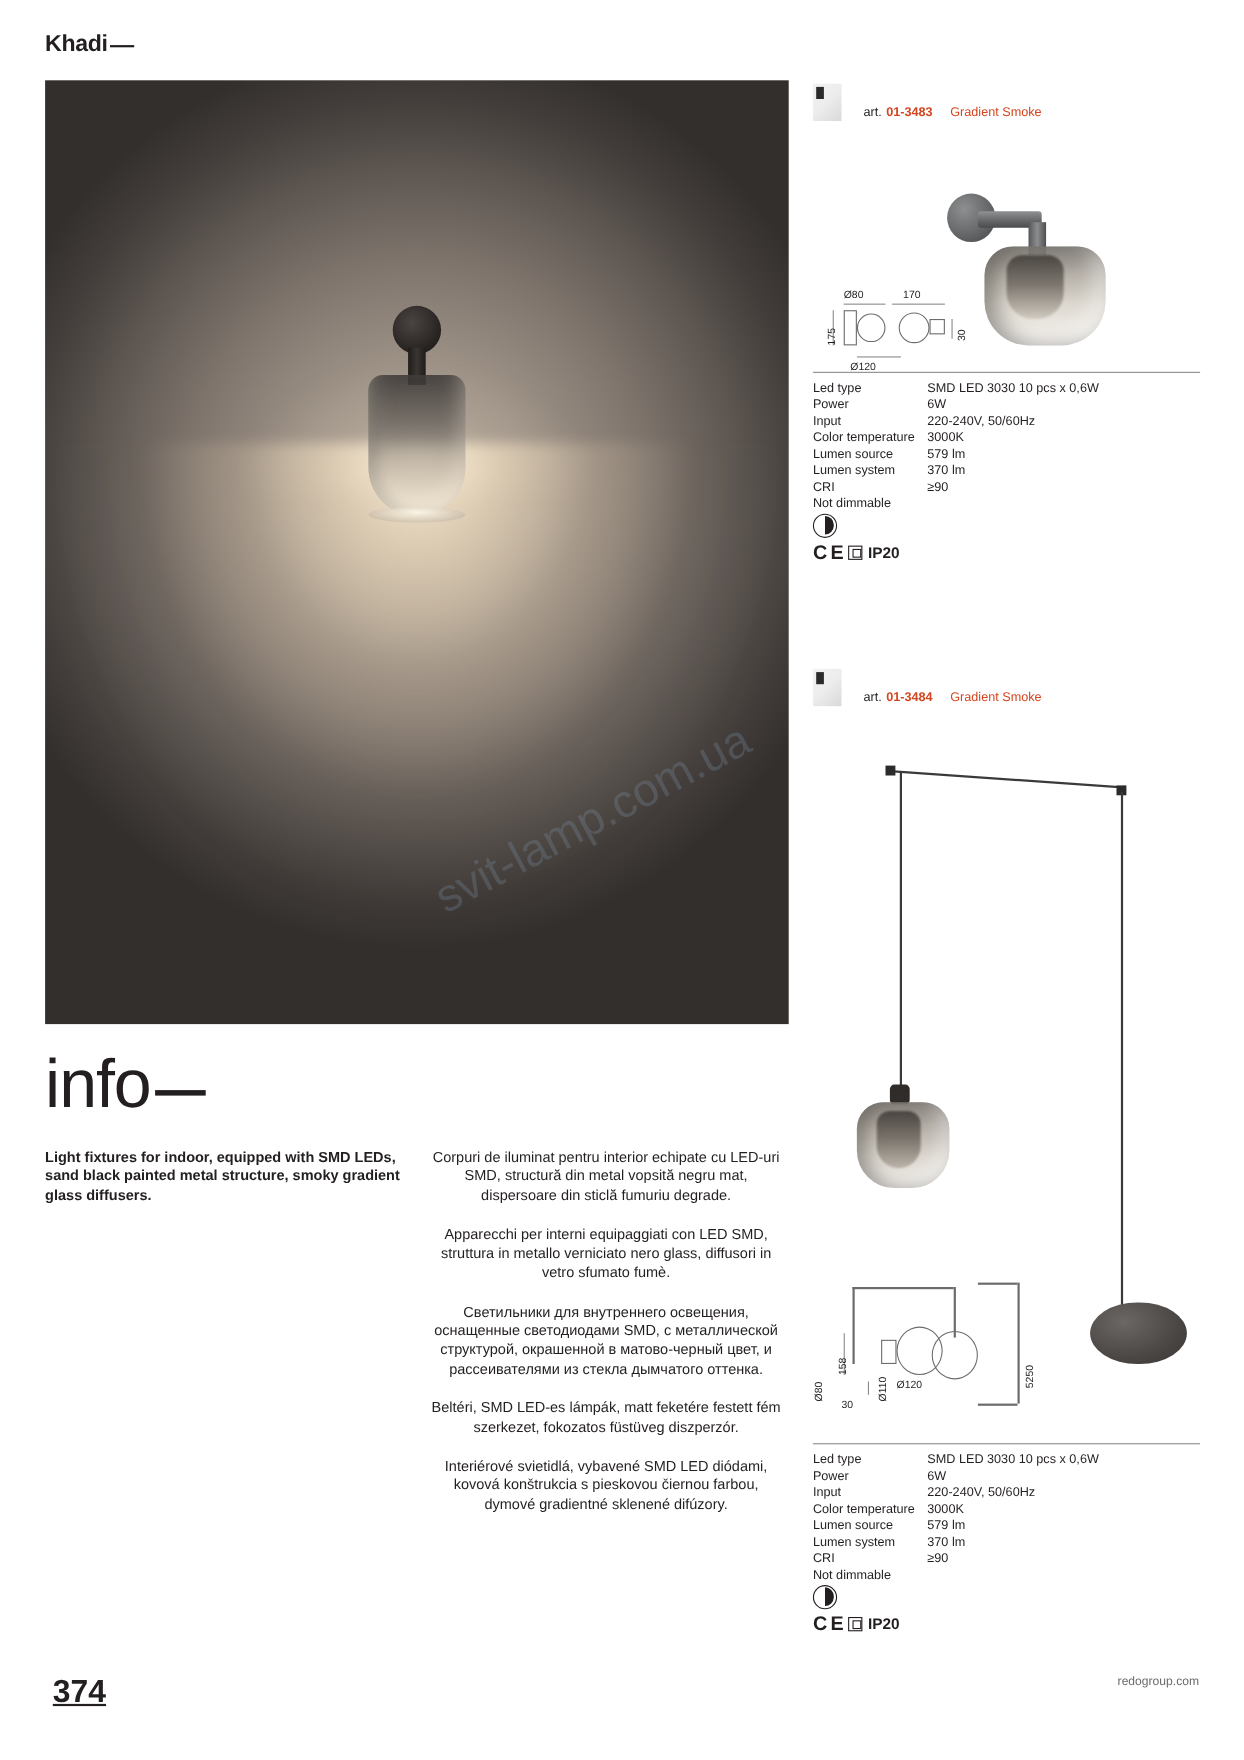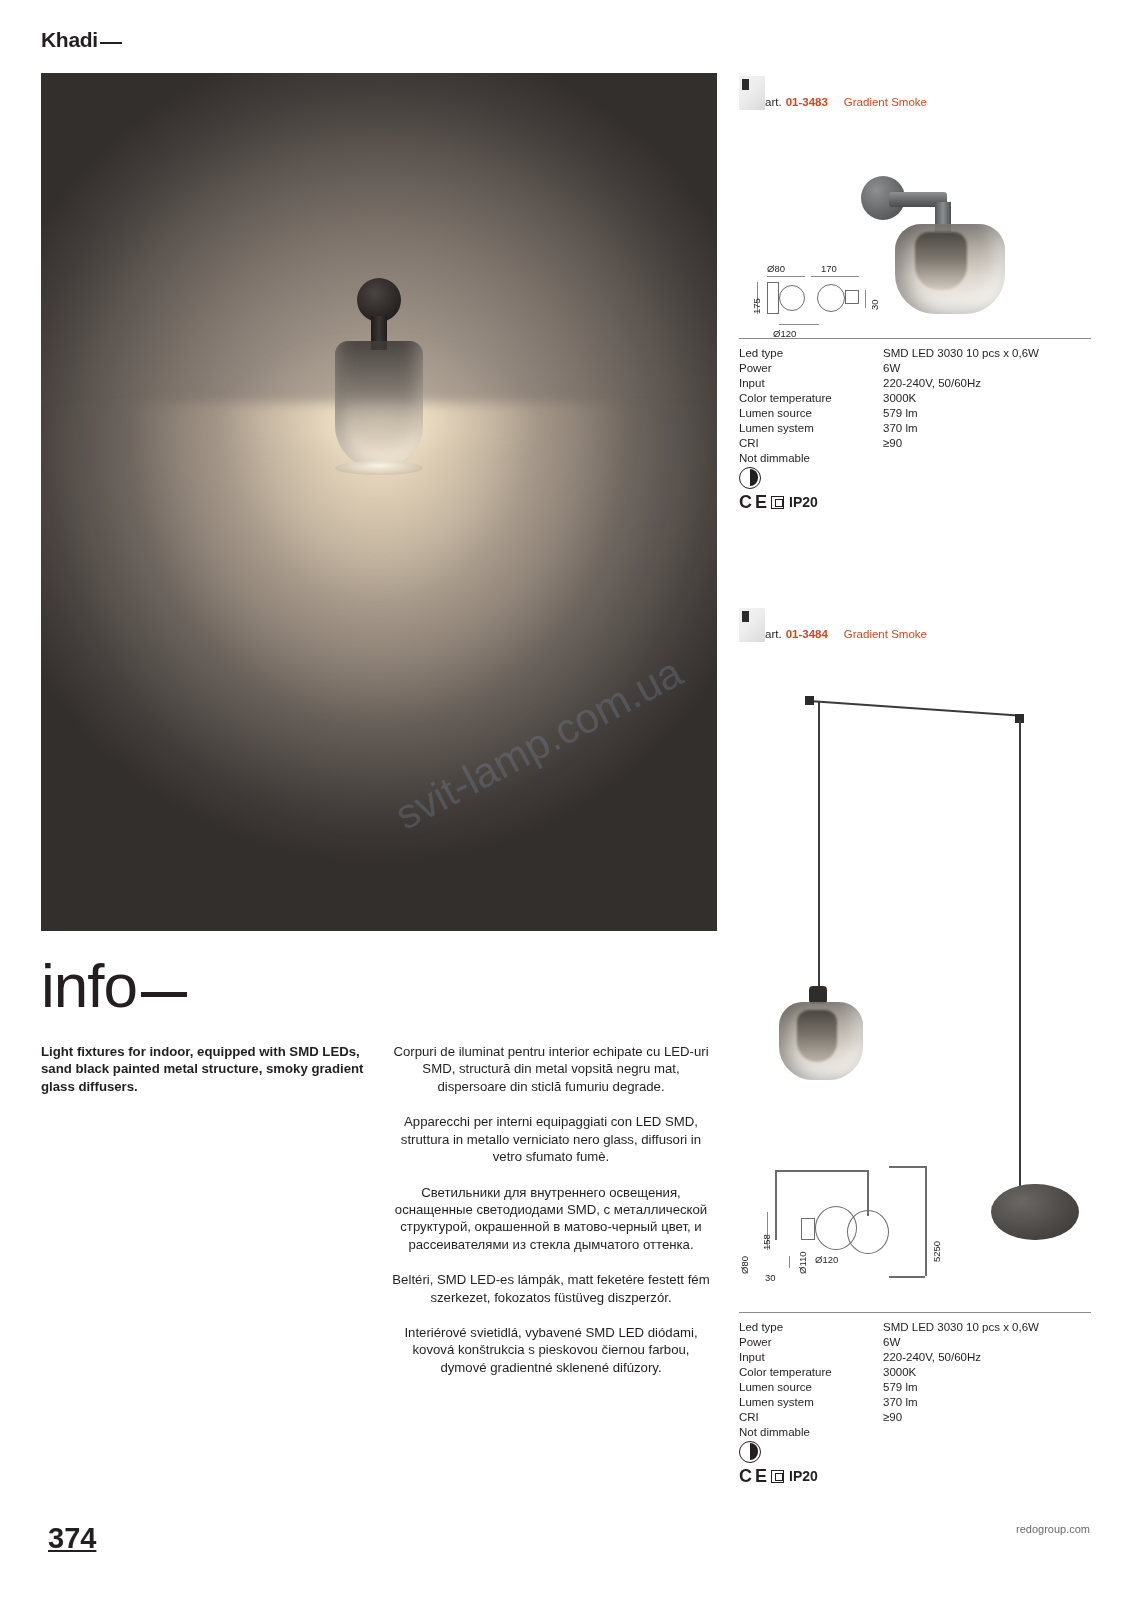--- a/index.html
+++ b/index.html
@@ -142,20 +142,21 @@
     flex: 0 0 auto;
   }
   .swatch::before {
     content: "";
     position: absolute;
     left: 3px; top: 3px;
     width: 7px; height: 11px;
     background: #2b2b2b;
   }
   .prod-head .labels {
+    padding-left: 20px;
     padding-top: 20px;
     font-size: 11.5px;
     white-space: nowrap;
   }
   .prod-head .art { color: #231f20; }
   .prod-head .code { color: #d4461f; font-weight: bold; margin-left: 4px; }
   .prod-head .finish { color: #d4461f; margin-left: 16px; }
 
   
   .drawing {
@@ -266,21 +267,21 @@
   
   .spec {
     position: absolute;
     left: 739px;
     width: 352px;
     font-size: 11.5px;
   }
   .spec-1 { top: 338px; }
   .spec-2 { top: 1312px; }
   .spec .rule { border-top: 1px solid #8a8a8a; margin-bottom: 7px; }
-  .spec-row { display: flex; line-height: 1.30; gap: 40px; }
+  .spec-row { display: flex; line-height: 1.30; }
   .spec-row .k { width: 104px; flex: 0 0 104px; }
   .spec-row .v { flex: 1; }
   .spec .certs {
     display: flex;
     align-items: center;
     gap: 5px;
     margin-top: 3px;
     font-size: 14px;
     font-weight: bold;
   }

